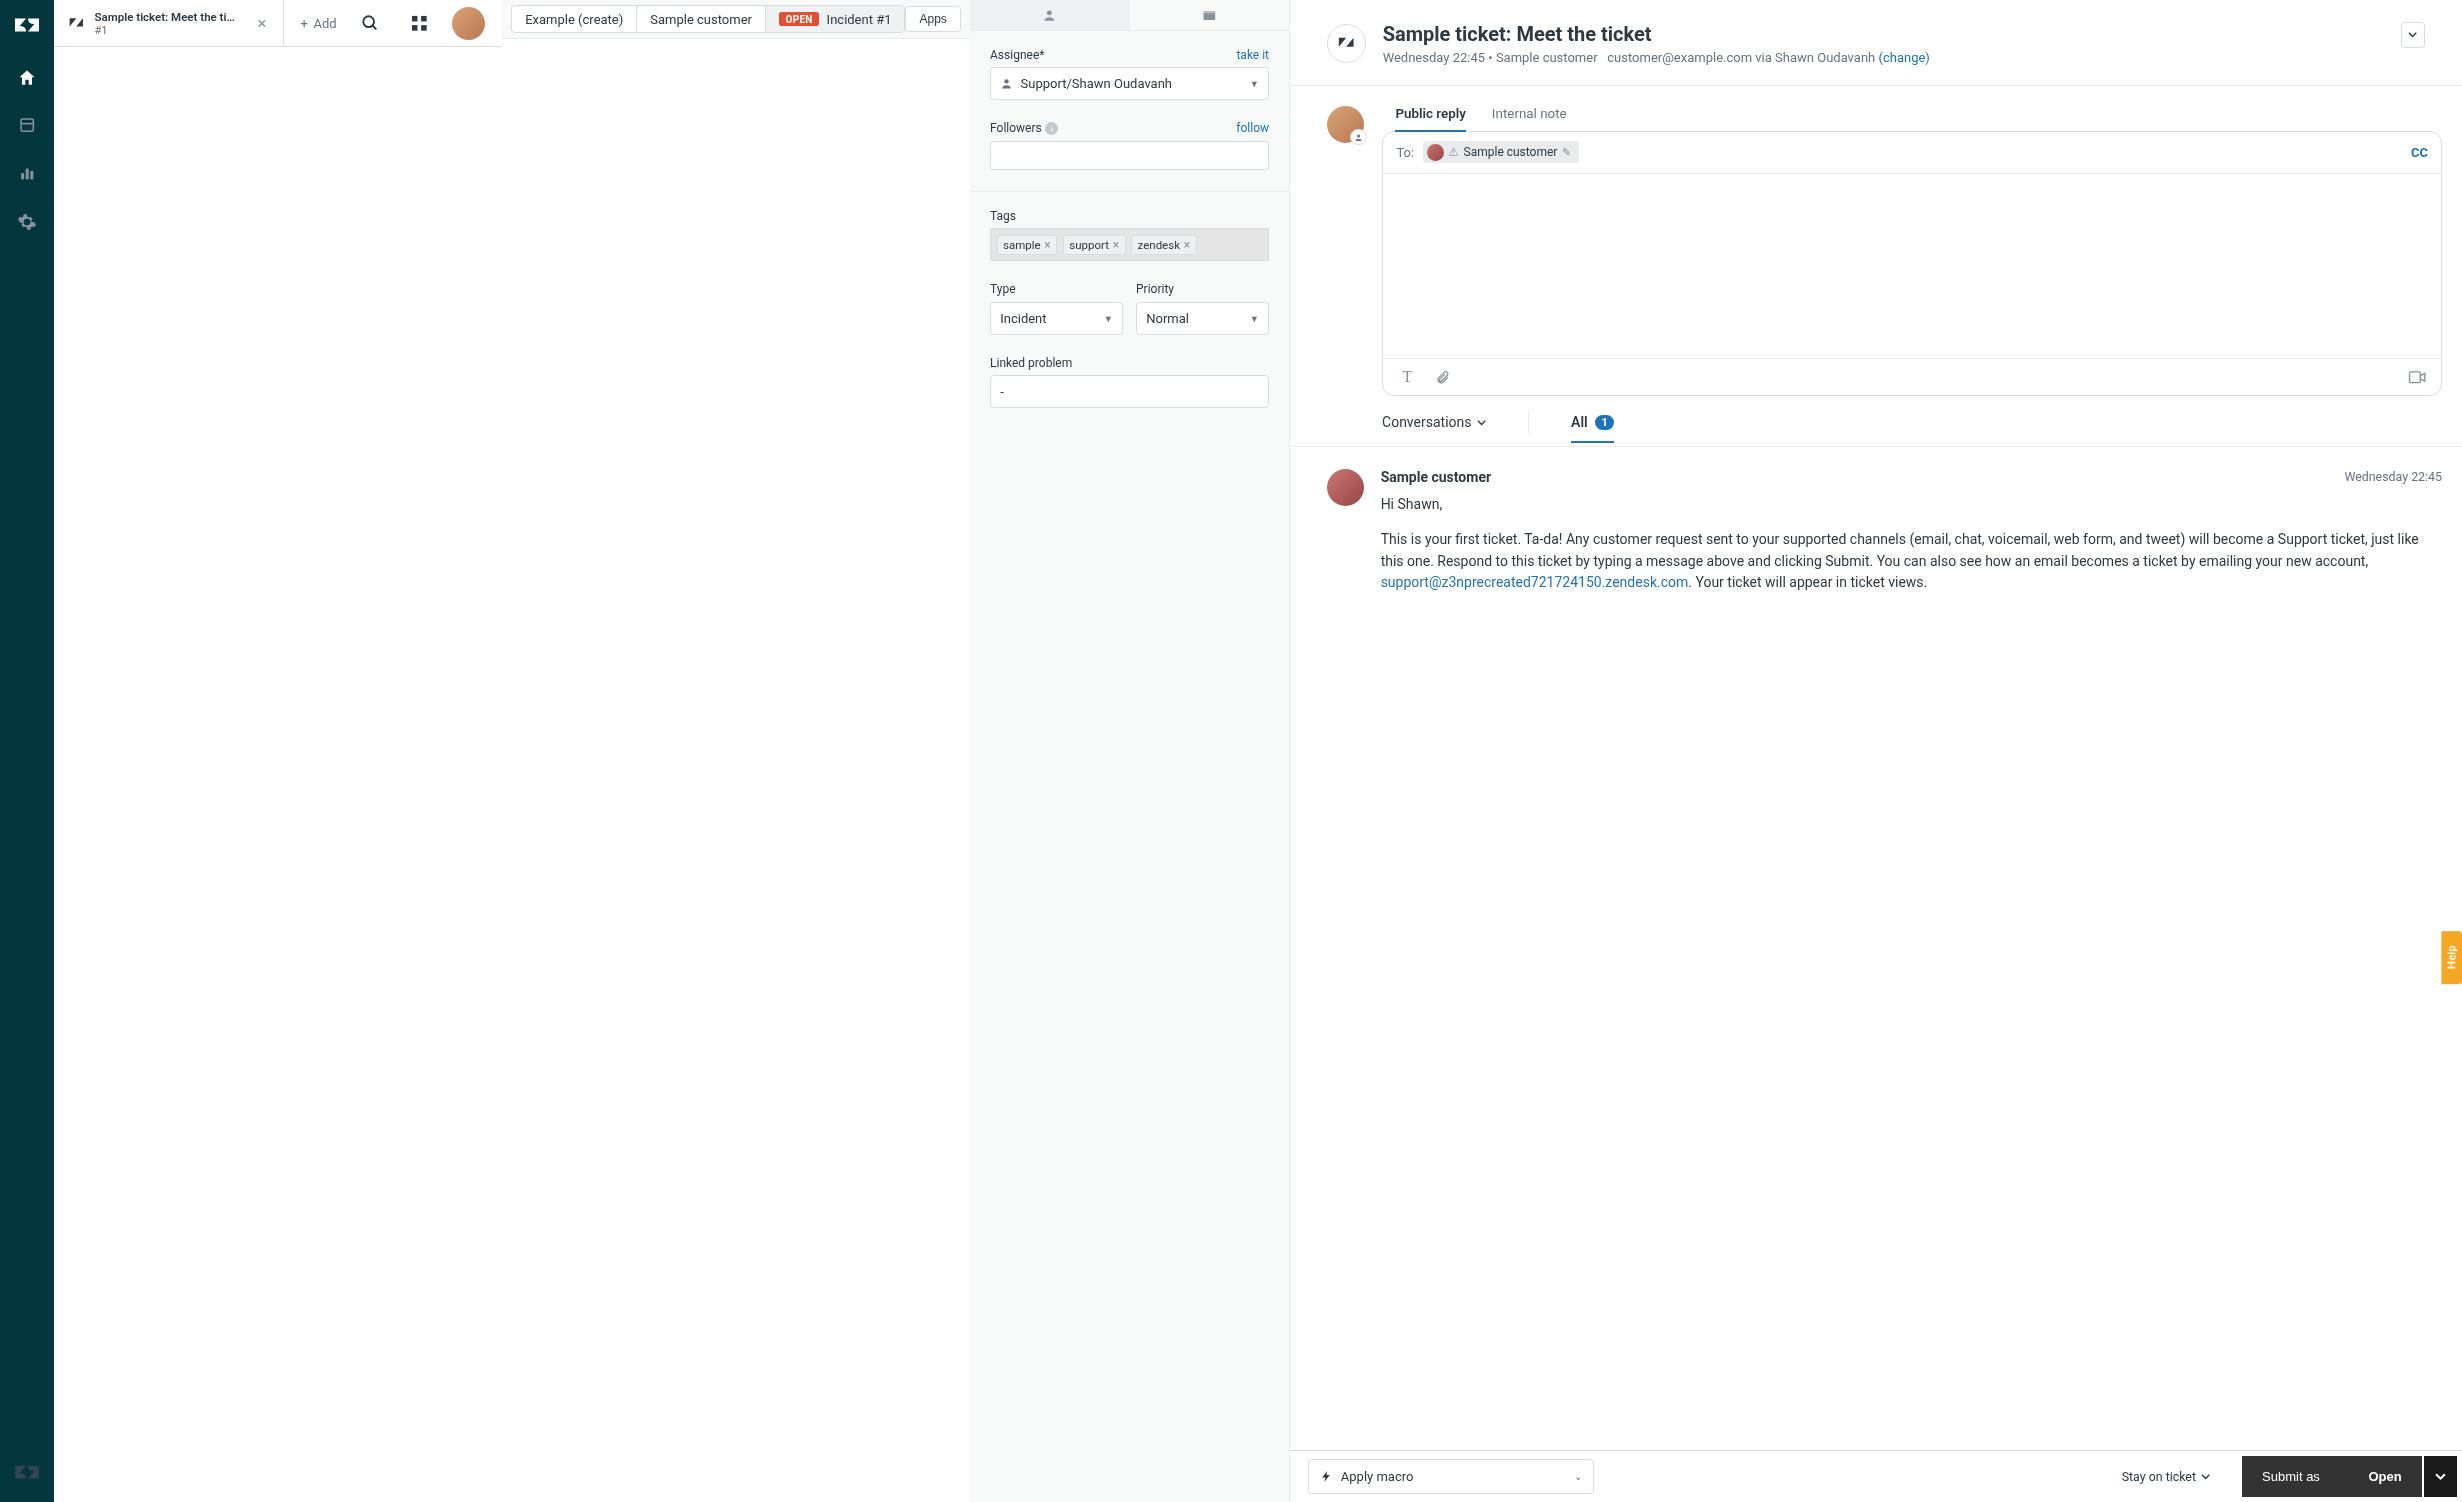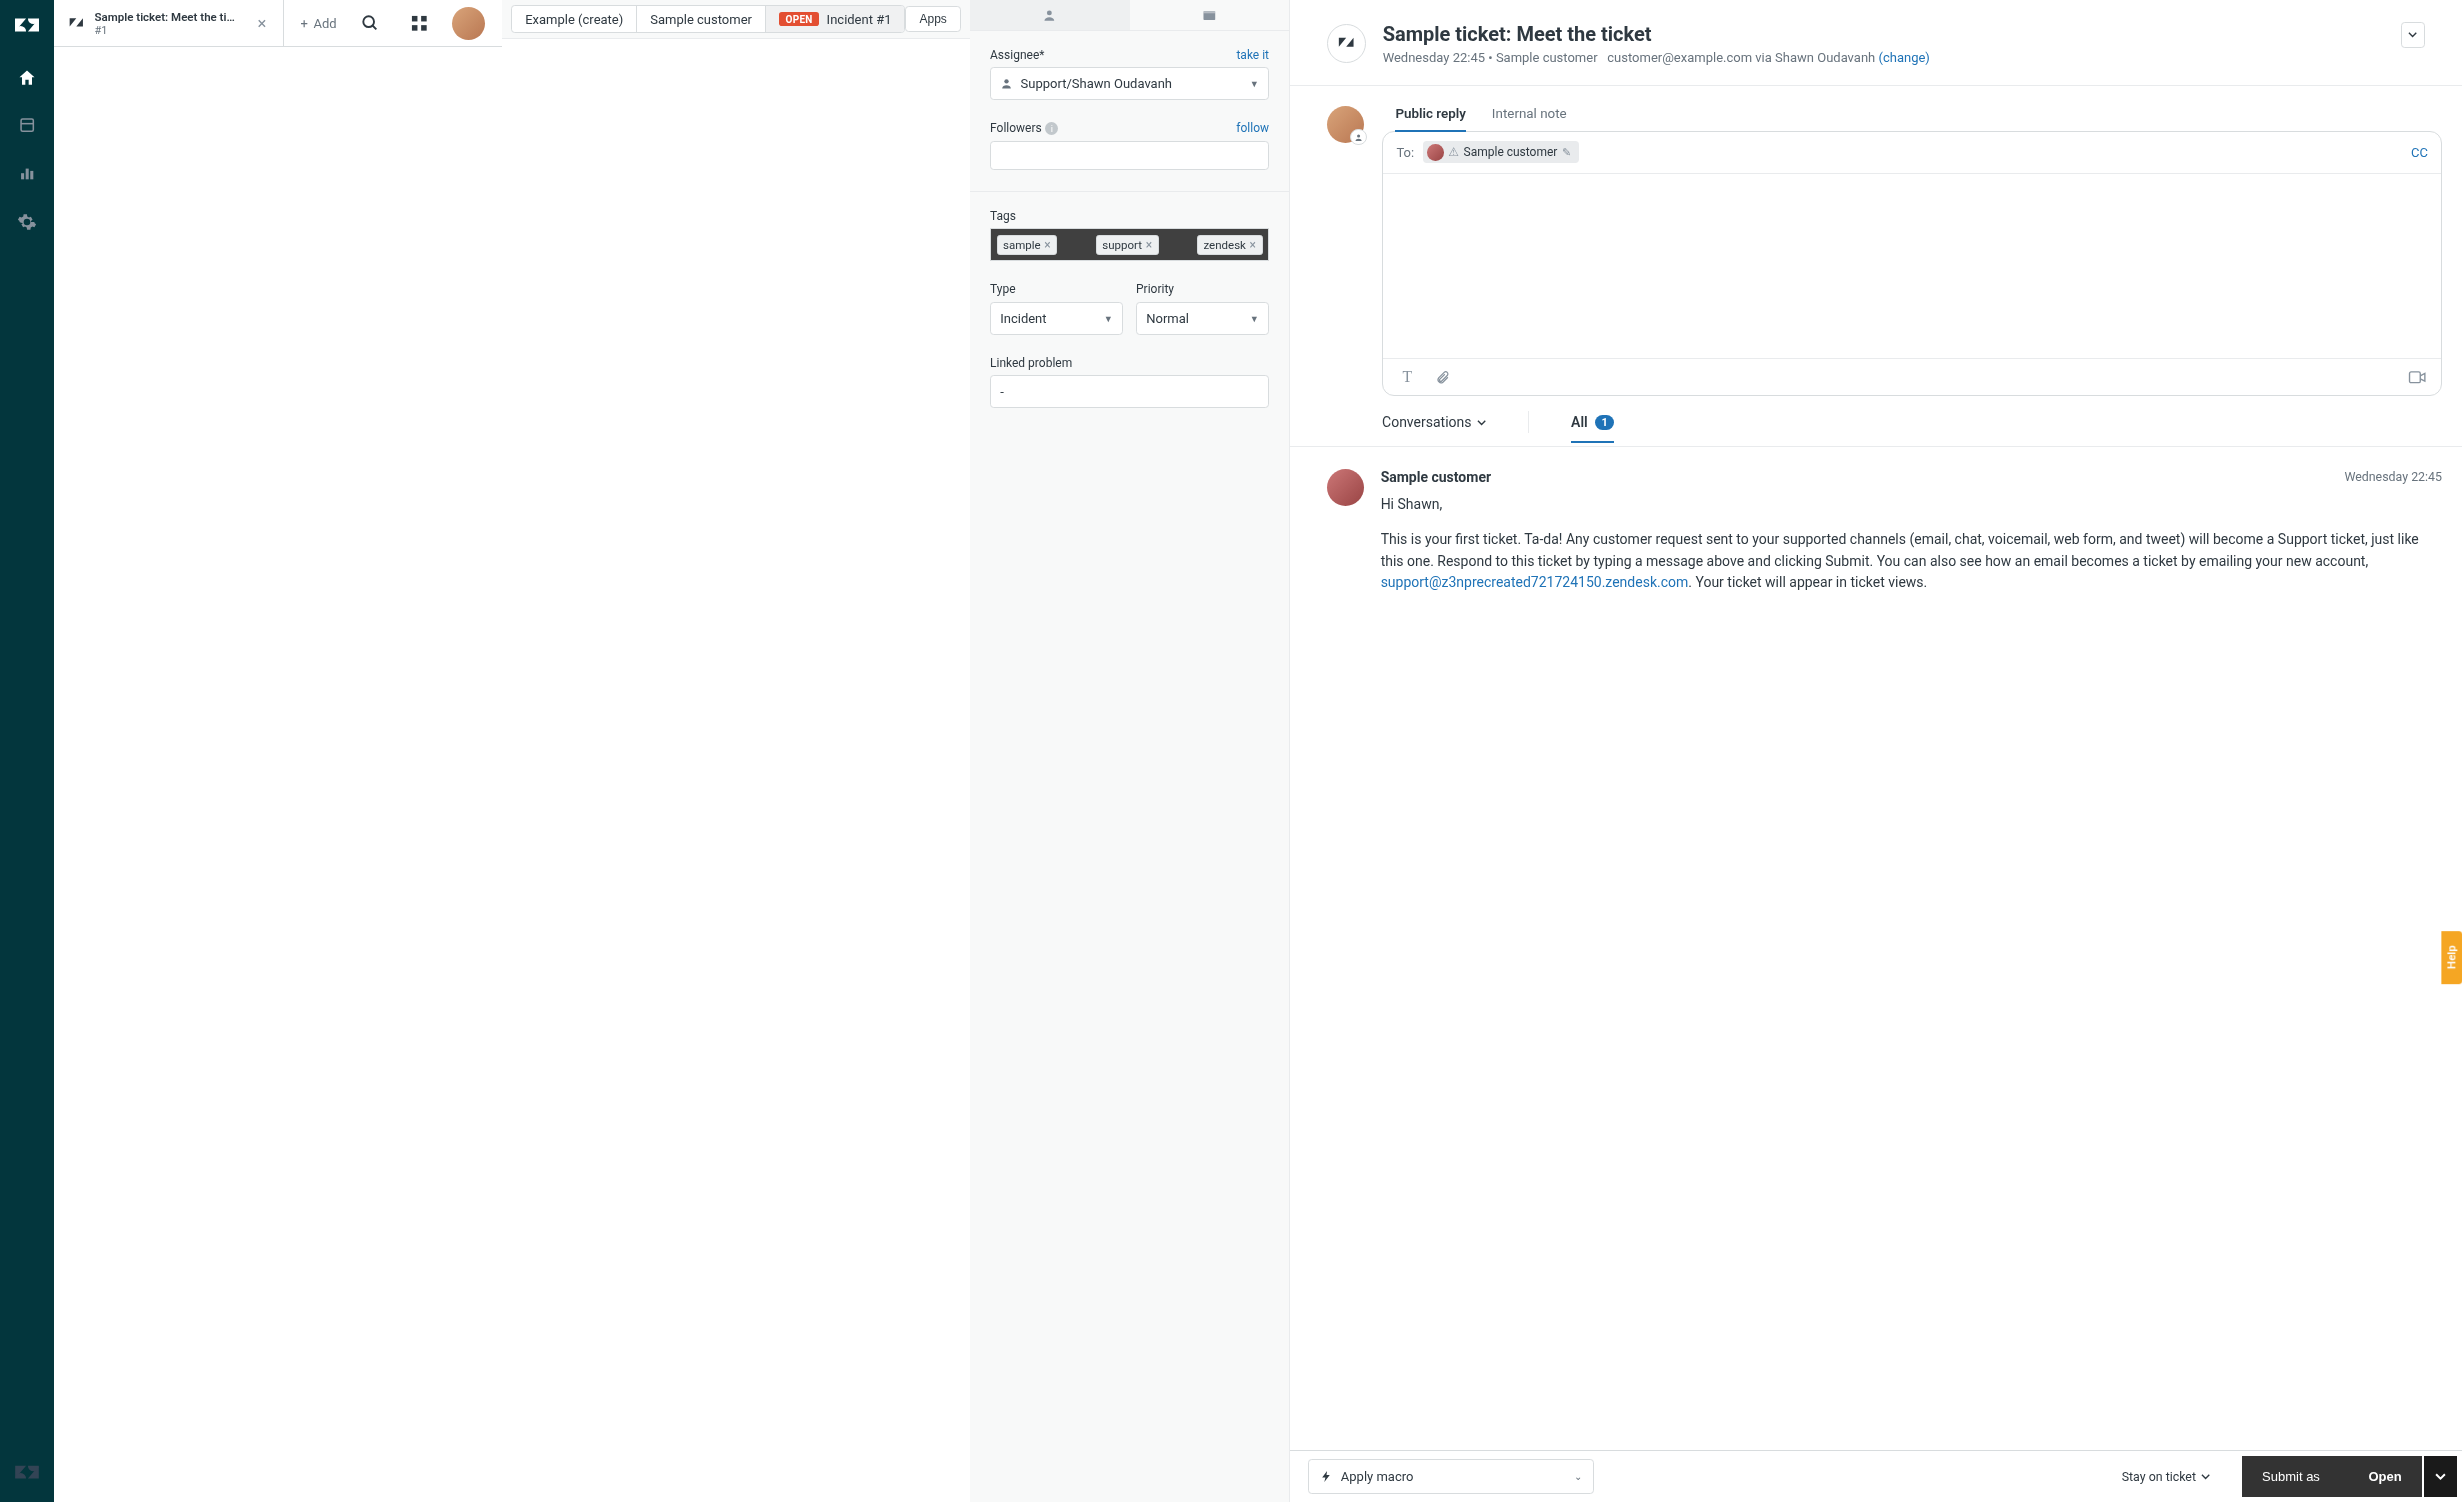--- a/index.html
+++ b/index.html
@@ -51,21 +51,21 @@
 .sidepanel-body { padding:16.6px 20px; }
 .field { margin-bottom:21px; }
 .field-label-row { display:flex; justify-content:space-between; align-items:center; margin-bottom:5.5px;}
 .field-label { font-size:12px; color:#2f3941; }
 .field-action { font-size:12px; color:#1f73b7; cursor:pointer; text-decoration:none;}
 .select { width:100%; height:33px; border:0.9px solid #d8dcde; border-radius:3.7px; background:#fff; display:flex; align-items:center; padding:0 9.2px; cursor:pointer; gap:7.4px; position:relative;}
 .select-caret { margin-left:auto; color:#68737d; font-size:9.2px;}
 .input { width:100%; height:29.5px; border:0.9px solid #d8dcde; border-radius:3.7px; background:#fff; padding:0 7.4px;}
 .info-icon { display:inline-flex; width:13px; height:13px; border-radius:50%; background:#c2c8cc; color:#fff; align-items:center; justify-content:center; font-size:9.2px; margin-left:3.7px;}
 .divider { height:0.9px; background:#e9ebed; margin:3.7px -20px 16.6px -20px; }
-.tags-box { border:0.9px solid #d8dcde; border-radius:1px; background:#404040; padding:5.5px; display:flex; flex-wrap:wrap; gap:5.5px; min-height:33px;justify-content:space-between;}
+.tags-box { border:0.9px solid #d8dcde; border-radius:1px; background:#e5e5e5; padding:5.5px; display:flex; flex-wrap:wrap; gap:5.5px; min-height:33px;}
 .tag { background:#eef0f1; border:0.9px solid #d8dcde; border-radius:2.8px; padding:1.8px 5.5px; font-size:11.5px; display:flex; align-items:center; gap:3.7px;}
 .tag-x { color:#87929d; cursor:pointer; font-size:12px;}
 .two-col { display:flex; gap:13px; }
 .two-col .col { flex:1; }
 
 
 .ticket { flex:1; display:flex; flex-direction:column; min-width:0; background:#fff;}
 .ticket-header { padding:22px 37px 20px 37px; display:flex; gap:16.6px; border-bottom:0.9px solid #e9ebed; align-items:flex-start;}
 .th-icon { width:39px; height:39px; border:0.9px solid #d8dcde; border-radius:50%; display:flex; align-items:center; justify-content:center; flex-shrink:0; margin-top:1.8px;}
 .th-body { flex:1; min-width:0;}
@@ -82,21 +82,21 @@
 .composer-main { flex:1; min-width:0; }
 .ctabs { display:flex; gap:26px; }
 .ctab { padding:0 0 9.2px 0; font-size:13.4px; color:#68737d; cursor:pointer; border-bottom:2.8px solid transparent;}
 .ctab.active { color:#2f3941; font-weight:600; border-bottom-color:#1f73b7;margin-left:13px;}
 .cbox { border:0.9px solid #d8dcde; border-radius:12px; margin-top:-0.9px; }
 .cto { display:flex; align-items:center; padding:9.2px 13px; border-bottom:0.9px solid #e9ebed; gap:9.2px;}
 .cto-chip { background:#e9ebed; border-radius:3.7px; padding:2.8px 7.4px 2.8px 3.7px; display:flex; align-items:center; gap:4.6px; font-size:12px; color:#2f3941;}
 .chip-ava { width:16.6px; height:16.6px; border-radius:50%; background:linear-gradient(135deg,#c77,#944);}
 .chip-warn { color:#87929d; }
 .chip-edit { color:#87929d; font-size:11px; cursor:pointer;}
-.cc { margin-left:auto; color:#1f73b7; font-size:13px; cursor:pointer; font-weight:400;}
+.cc { margin-left:auto; color:#1f73b7; font-size:13px; cursor:pointer; font-weight:700;}
 .ctext { min-height:184px; padding:11px 13px; }
 .cfoot { display:flex; align-items:center; padding:3.7px 9.2px; border-top:0.9px solid #e9ebed; gap:5.5px;}
 .cfoot .tool { width:29.5px; height:29.5px; display:flex; align-items:center; justify-content:center; color:#87929d; cursor:pointer; font-size:15.7px;}
 .cfoot .tool.right { margin-left:auto; }
 
 
 .conv-header { display:flex; align-items:center; padding:14.7px 0 0 92px; gap:42px; border-bottom:0.9px solid #e9ebed;}
 .conv-drop { font-size:14px; color:#2f3941; display:flex; align-items:center; gap:5.5px; cursor:pointer; padding-bottom:13px;}
 .conv-divider { width:0.9px; height:22px; background:#e9ebed; margin-bottom:13px;}
 .conv-all { display:flex; align-items:center; gap:7.4px; font-size:14px; color:#2f3941; font-weight:600; padding-bottom:11px; border-bottom:2.8px solid #1f73b7;}

